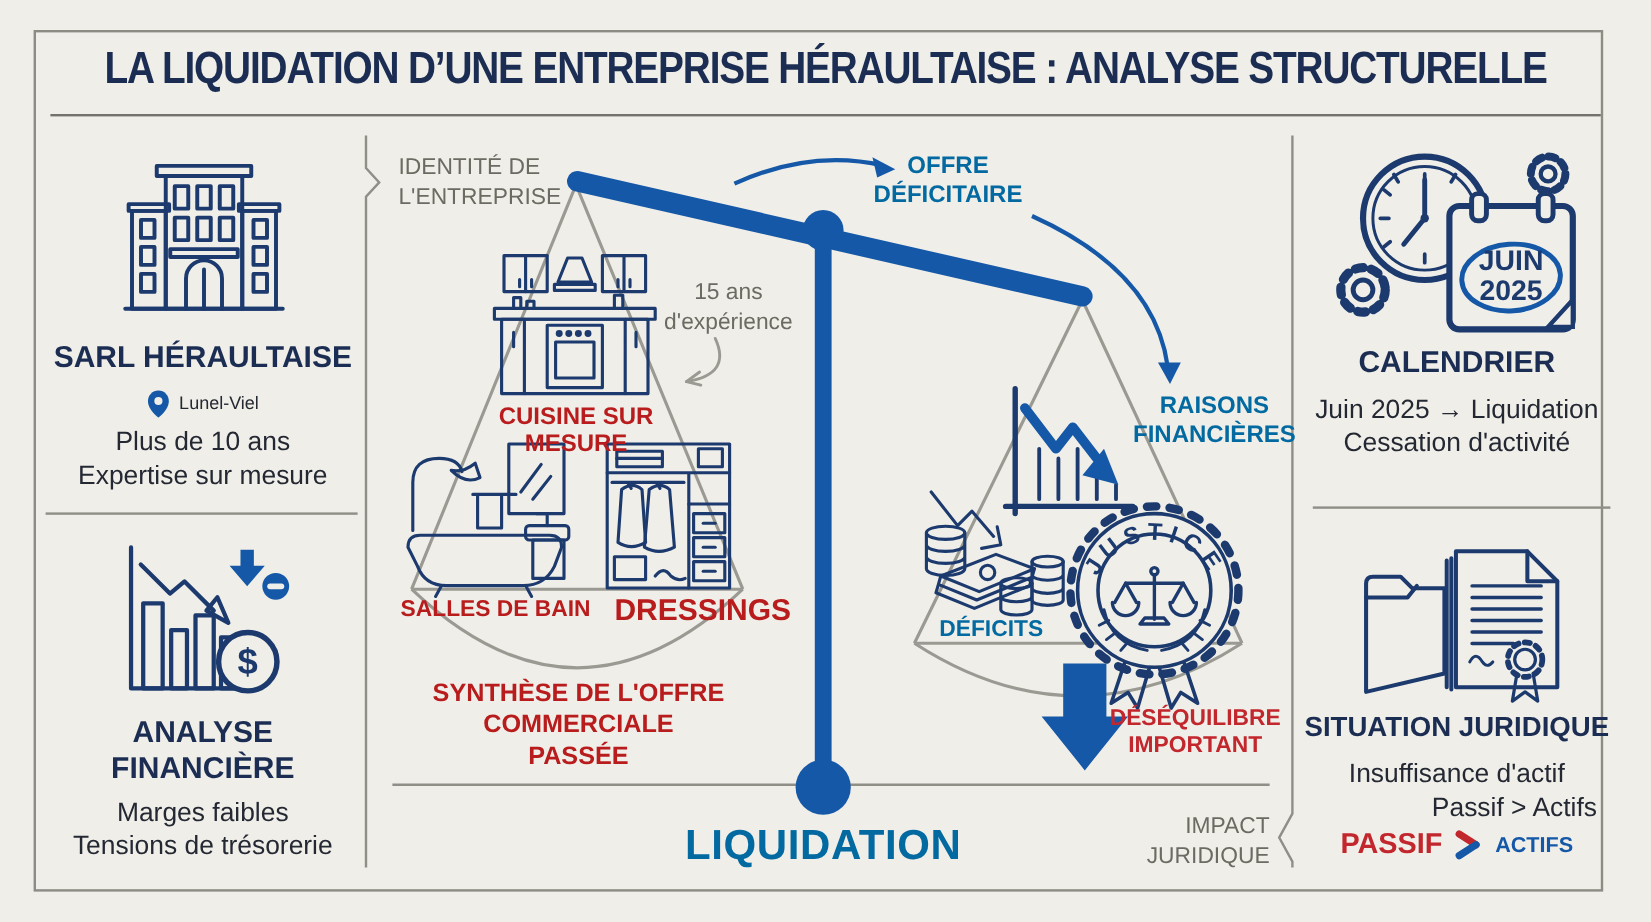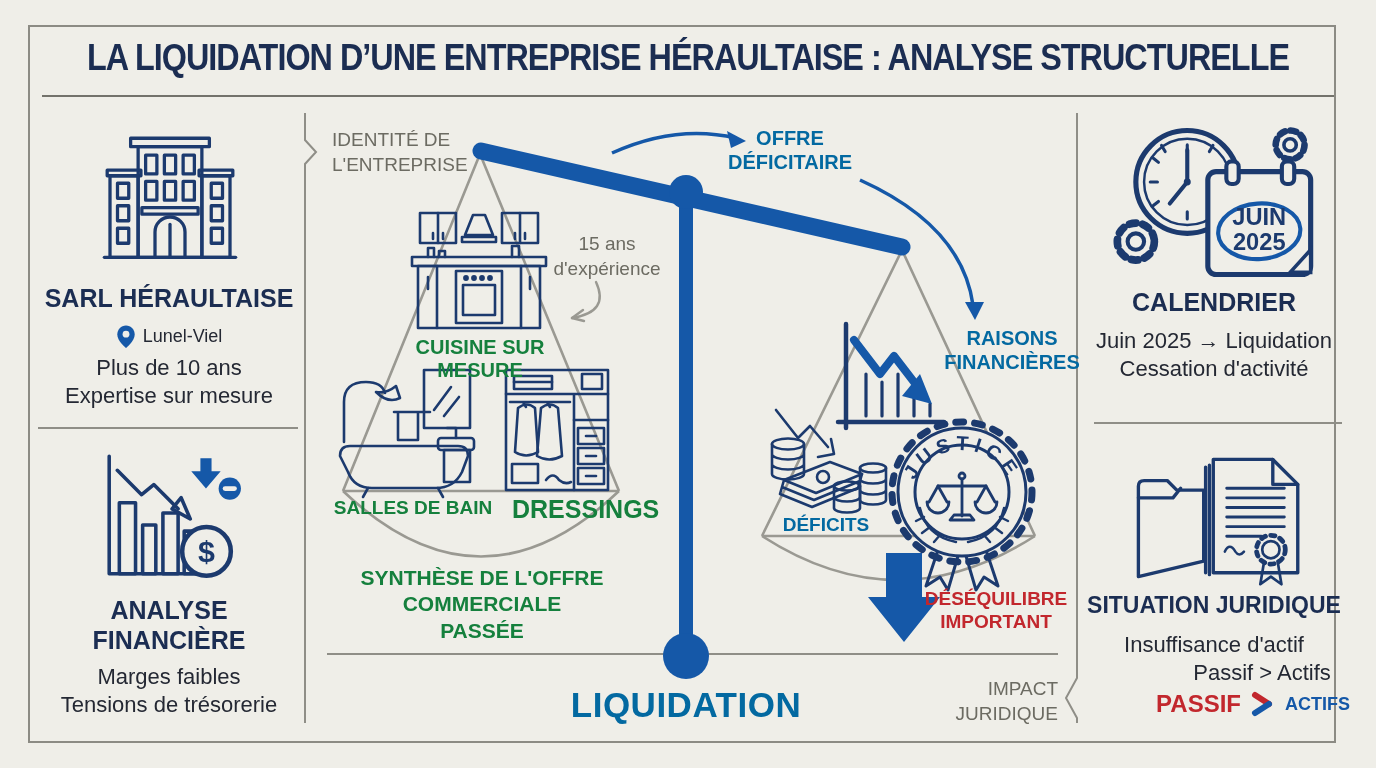--- a/index.html
+++ b/index.html
@@ -16,25 +16,25 @@
   .frame{left:28px;top:25px;width:1304px;height:714px;border:2px solid #8c8b84;}
   .title{left:42px;top:38px;width:1292px;text-align:center;
     font-size:33px;font-weight:700;color:#1b2d52;letter-spacing:-1px;
     transform:scale(0.98,1.14);transform-origin:center;}
   .title-rule{left:42px;top:95px;width:1292px;border-top:2px solid #73726b;}
   .col-rule{border-top:2px solid #8f8e87;}
   .heading{font-weight:700;color:#1b2d52;text-align:center;line-height:1.18;}
   .body-line{font-size:22px;color:#242833;text-align:center;line-height:1.2;}
   .gray-note{font-size:19px;color:#6c6b62;line-height:1.3;}
   .preline{white-space:pre-line;}
-  .pan-label{font-weight:700;color:#15803d;text-align:center;}
+  .pan-label{font-weight:700;color:#b91c1c;text-align:center;}
   .navy-label{font-weight:700;color:#0369a1;text-align:center;line-height:1.22;}
   .red-label{font-weight:700;color:#c2272d;text-align:center;line-height:1.22;}
   .loc-row{display:flex;align-items:center;justify-content:center;gap:7px;}
-  .pa-row{display:flex;align-items:center;justify-content:flex-end;gap:9px;}
+  .pa-row{display:flex;align-items:center;justify-content:center;gap:9px;}
   .pa-red{font-size:24px;font-weight:700;color:#c2272d;}
   .pa-blue{font-size:18px;font-weight:700;color:#1558a8;}
   svg{display:block;}
   svg text{font-family:"Liberation Sans", sans-serif;}
 </style>
 </head>
 <body>
 
 <div id="page">
 
@@ -69,21 +69,21 @@
     </svg>
   </div>
   <div class="abs heading" style="left:40px;top:284px;width:258px;font-size:25px;">SARL HÉRAULTAISE</div>
   <div class="abs loc-row" style="left:40px;top:324px;width:258px;">
     <span>
       <svg width="20" height="26" viewBox="0 0 20 26">
         <path d="M10,1.5 C5,1.5 1.3,5.5 1.3,10.5 c0,6.8 8.7,13.5 8.7,13.5 s8.7,-6.7 8.7,-13.5 C18.7,5.5 15,1.5 10,1.5 Z" fill="#1558a8"></path>
         <circle cx="10" cy="10.2" r="3.4" fill="#efeee8"></circle>
       </svg>
     </span>
-    <span class="body-line" style="font-size:18px;">Lunel-Viel</span>
+    <span class="body-line" style="font-size:15px;">Lunel-Viel</span>
   </div>
   <div class="abs body-line" style="left:40px;top:355px;width:258px;">Plus de 10 ans</div>
   <div class="abs body-line" style="left:40px;top:383px;width:258px;">Expertise sur mesure</div>
 
   <div class="abs col-rule" style="left:38px;top:427px;width:260px;"></div>
 
   <div class="abs" style="left:86px;top:444px;">
     <svg width="168" height="152" viewBox="0 0 164 150" fill="none" stroke="#1c3a6e" stroke-width="3.5" stroke-linejoin="round" stroke-linecap="round">
       <path d="M22,12 V128 H120"></path>
       <rect x="32" y="58" width="16" height="70"></rect>

